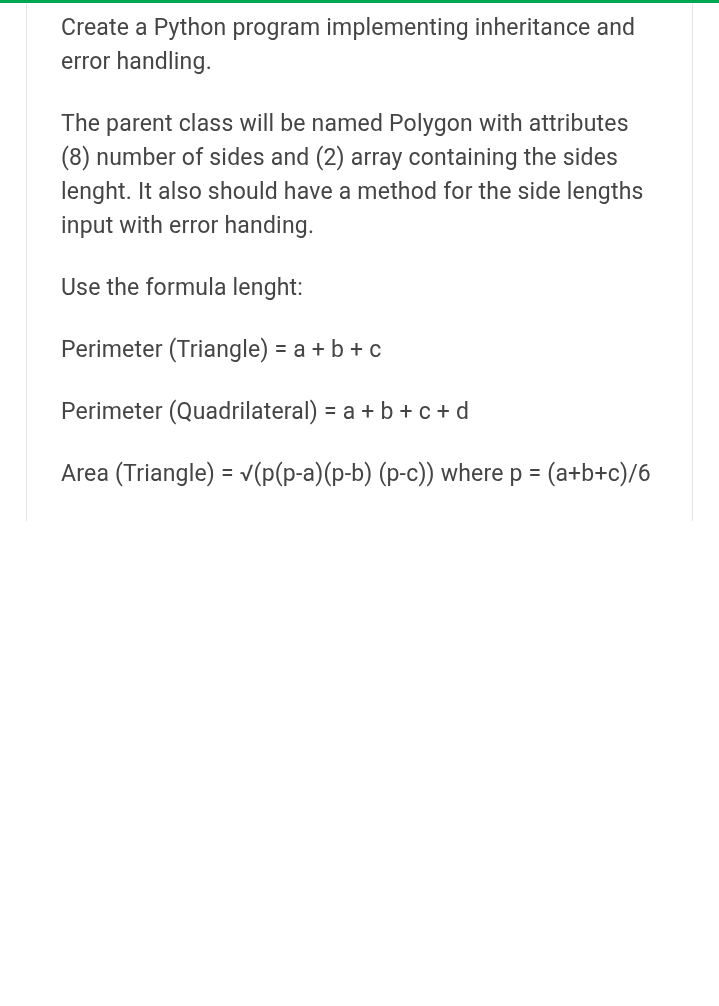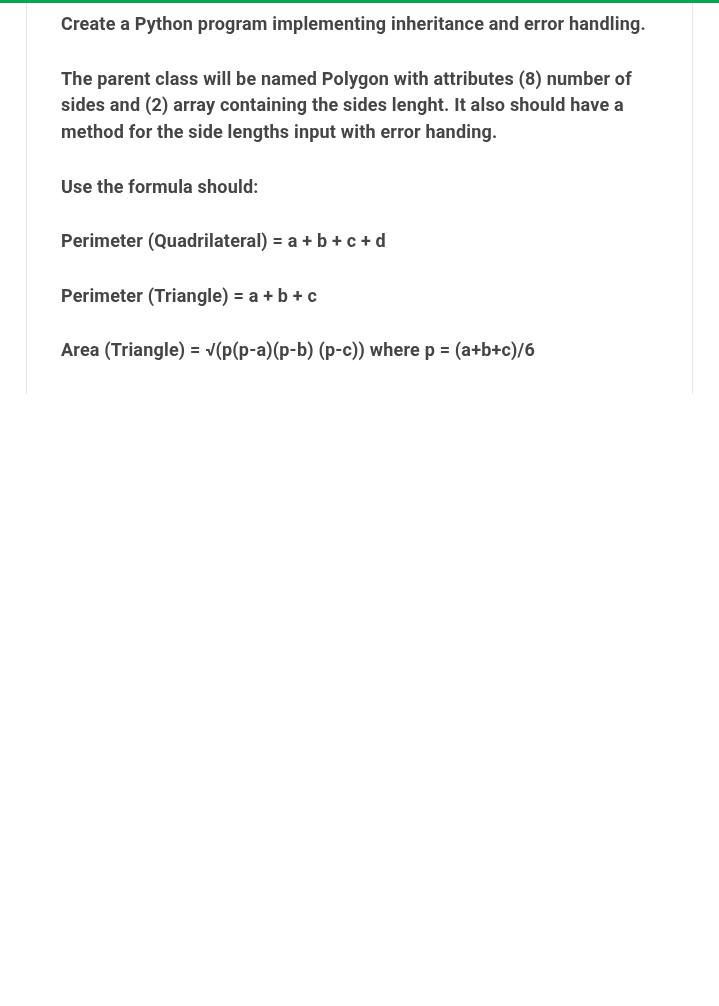--- a/index.html
+++ b/index.html
@@ -37,39 +37,39 @@
       top: 0;
       bottom: 0;
       width: 1px;
       background: #e5e5e5;
     }
     .content {
       padding: 8px 35px 30px 35px;
       color: #3a3a3a;
     }
     .paragraph {
-      font-size: 18px;
+      font-size: 23px;
       line-height: 1.48;
       color: #454545;
       margin-bottom: 28px;
-      font-weight: 700;
+      font-weight: 400;
       letter-spacing: 0.2px;
     }
     .paragraph:last-child {
       margin-bottom: 0;
     }
   </style>
 </head>
 <body>
 
 <div class="top-bar"></div>
 <div class="content-wrapper">
   <div class="left-border"></div>
   <div class="right-border"></div>
   <div class="content">
     <p class="paragraph">Create a Python program implementing inheritance and error handling.</p>
     <p class="paragraph">The parent class will be named Polygon with attributes (8) number of sides and (2) array containing the sides lenght. It also should have a method for the side lengths input with error handing.</p>
-    <p class="paragraph">Use the formula should:</p>
+    <p class="paragraph">Use the formula lenght:</p>
+    <p class="paragraph">Perimeter (Triangle) = a + b + c</p>
     <p class="paragraph">Perimeter (Quadrilateral) = a + b + c + d</p>
-    <p class="paragraph">Perimeter (Triangle) = a + b + c</p>
     <p class="paragraph">Area (Triangle) = √(p(p-a)(p-b) (p-c)) where p = (a+b+c)/6</p>
   </div>
 </div>
 
 </body></html>

